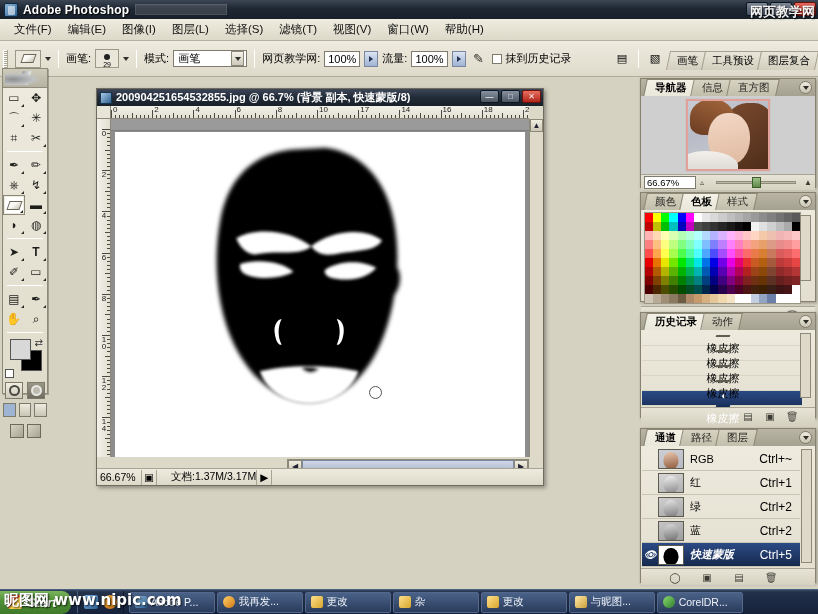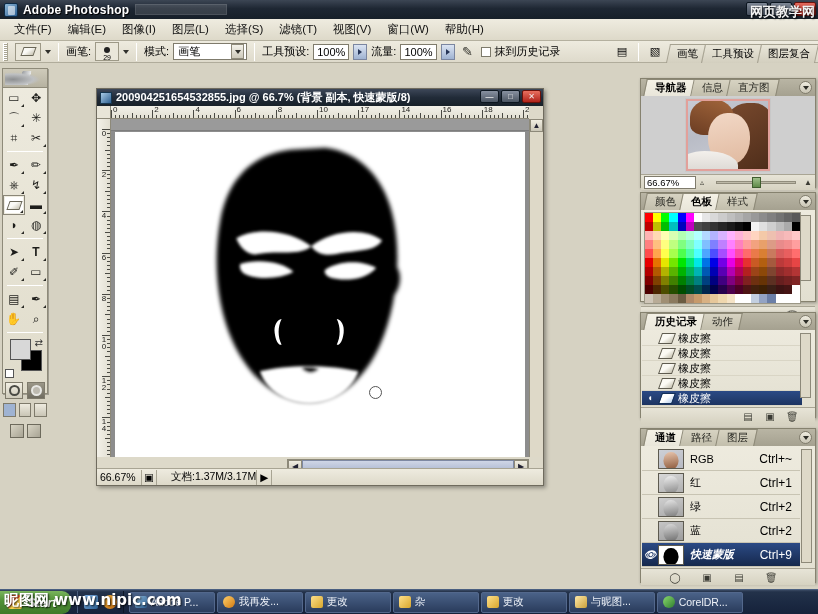--- a/index.html
+++ b/index.html
@@ -42,21 +42,21 @@
 
   
   .menubar {
     height:22px; background:linear-gradient(180deg,#efece0,#ddd9c9);
     border-bottom:1px solid #b4b09f; display:flex; align-items:center; padding-left:6px;
   }
   .menubar .mi { padding:1px 8px; color:#101010; font-size:11.5px; white-space:nowrap; }
 
   
   .optionsbar {
-    height:22px; background:linear-gradient(180deg,#eeebdf,#dedacb);
+    height:36px; background:linear-gradient(180deg,#eeebdf,#dedacb);
     border-bottom:1px solid #b0ac9b; display:flex; align-items:center; gap:4px; padding:0 3px;
     position:relative;
   }
   .grip { width:5px; height:18px; background:
       repeating-linear-gradient(180deg,#fff 0 1px,#a9a593 1px 2px);
       border-left:1px solid #fff; border-right:1px solid #a9a593; margin-right:3px; }
   .ob-label { font-size:11px; color:#000; white-space:nowrap; }
   .tool-chip {
     width:26px;height:18px;background:#eae7da;border:1px solid #9d9987;display:flex;
     align-items:center;justify-content:center;
@@ -223,21 +223,21 @@
 
   
   .sw-grid { display:grid; grid-template-columns:repeat(19,1fr); grid-auto-rows:9px; gap:0;
      border:1px solid #9b9786; }
   .sw-cell { width:100%; height:100%; }
   .sw-scroll { position:absolute; right:4px; top:22px; bottom:20px; width:11px;
      background:#ded9c8; border:1px solid #8d8979; }
 
   
   .hist-row { height:15px; display:flex; align-items:center; gap:4px; font-size:11px; color:#000;
-     border-bottom:1px solid #d9d5c5; padding-left:2px; }
+     border-bottom:1px solid #d9d5c5; padding-left:2px;flex-direction:column; }
   .hist-row.sel { background:linear-gradient(180deg,#2b4a85,#1d3461); color:#fff; }
   .hist-eye { width:12px; height:12px; display:flex;align-items:center;justify-content:center; font-size:9px;}
   .hist-icon { width:14px; height:11px; background:linear-gradient(135deg,#fbfaf4 45%,#c6c2b1);
      border:1px solid #5f5c50; transform:skewX(-20deg); }
   .hist-row.sel .hist-icon { background:linear-gradient(135deg,#ffffff 45%,#b9d0ee); border-color:#143058; }
 
   
   .ch-row { height:24px; display:flex; align-items:center; font-size:11px; color:#000;
      border-bottom:1px solid #c8c4b3; }
   .ch-row.sel { background:linear-gradient(180deg,#2b4a85,#16294d); color:#fff; font-style:italic; font-weight:bold;}
@@ -322,21 +322,21 @@
     <div class="tri-down"></div>
     <div class="sep"></div>
     <div class="ob-label">模式:</div>
     <div class="combo" style="width:74px">
       <span>画笔</span>
       <span class="arrow">
           <span class="tri-down"></span>
         </span>
     </div>
     <div class="sep"></div>
-    <div class="ob-label">工具预设:</div>
+    <div class="ob-label">网页教学网:</div>
     <div class="numfield">100%</div>
     <div class="spin">
         <span class="tri"></span>
       </div>
     <div class="ob-label">流量:</div>
     <div class="numfield">100%</div>
     <div class="spin">
         <span class="tri"></span>
       </div>
     <div class="airbrush">✎</div>
@@ -1078,21 +1078,21 @@
         </span>
         <span class="ch-name">蓝</span>
         <span class="ch-key">Ctrl+2</span>
       </div>
       <div class="ch-row sel">
         <span class="ch-eye">👁</span>
         <span class="ch-thumb" style="background:#fff">
           <span class="mini-face" style="background:#000"></span>
         </span>
         <span class="ch-name">快速蒙版</span>
-        <span class="ch-key">Ctrl+9</span>
+        <span class="ch-key">Ctrl+5</span>
       </div>
     </div>
     <div class="ch-scroll"></div>
     <div class="pal-foot" style="justify-content:center; gap:18px; padding-right:10px;">
       <div class="fbtn">◯</div>
       <div class="fbtn">▣</div>
       <div class="fbtn">▤</div>
       <div class="fbtn">🗑</div>
     </div>
   </div>

